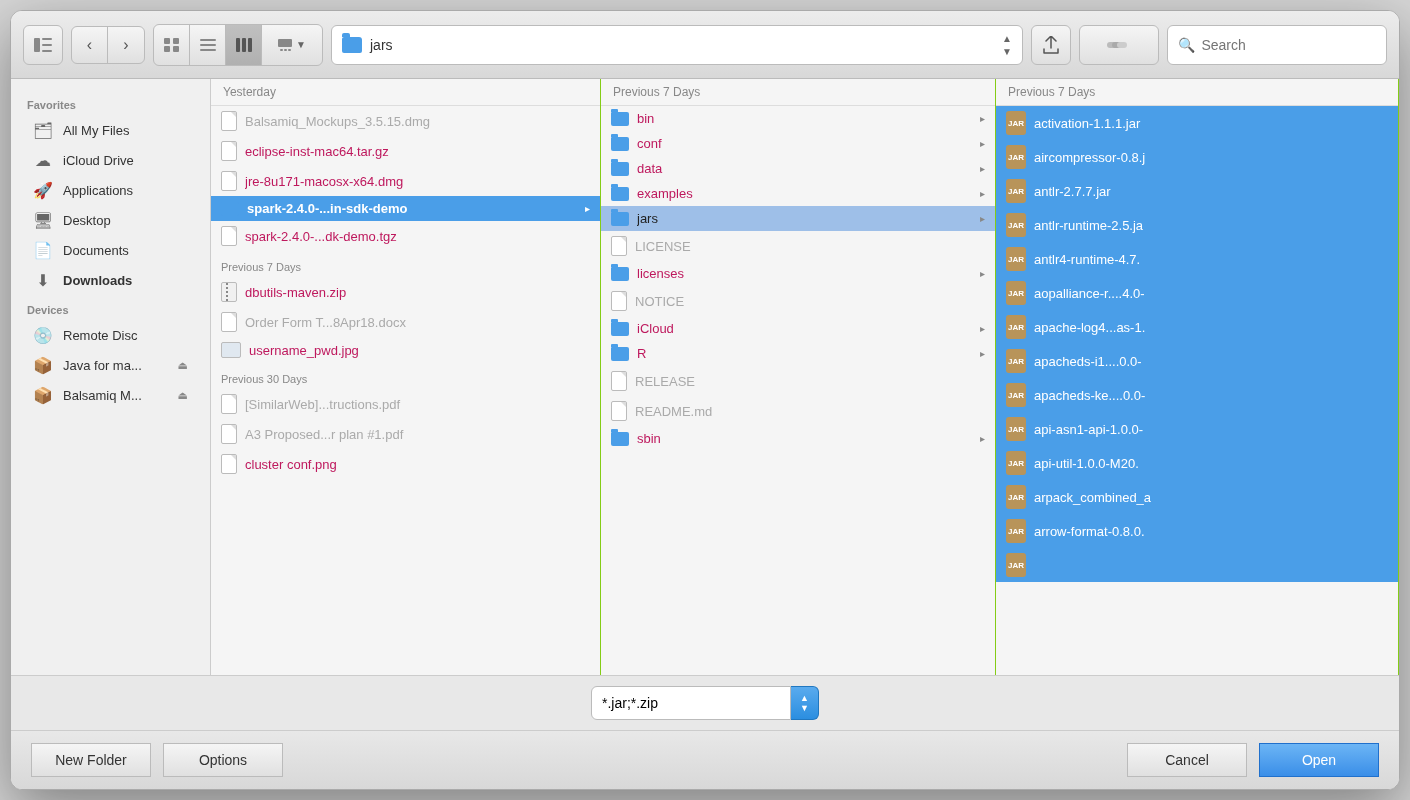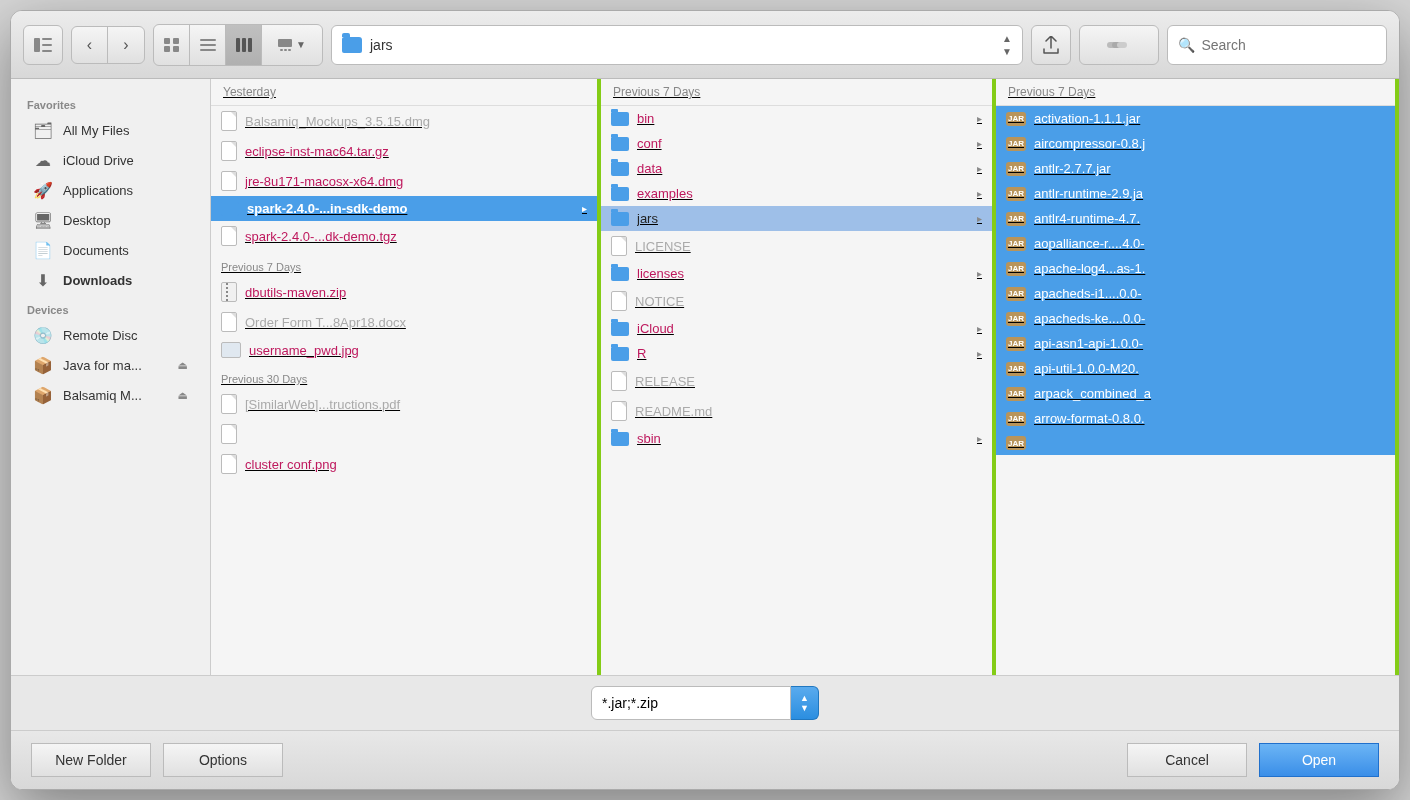--- a/index.html
+++ b/index.html
@@ -230,23 +230,22 @@
     .sidebar-item.bold .sidebar-item-label { font-weight: 600; }
     
     .panes {
       flex: 1;
       display: flex;
       overflow: hidden;
     }
     .pane {
       display: flex;
       flex-direction: column;
-      border-right: 4px solid #84cc16;
+      border-right: 1px solid #84cc16;
       flex-shrink: 0;
-      text-decoration: underline;
     }
     .pane-yesterday { width: 390px; }
     .pane-middle { width: 395px; }
     .pane-right { flex: 1; }
     .pane-header {
       font-size: 12px;
       color: #888;
       padding: 6px 12px;
       border-bottom: 1px solid #ddd;
       background: #f5f5f5;
@@ -318,21 +317,21 @@
       content: '';
       position: absolute;
       top: 0;
       right: 0;
       border-width: 0 5px 5px 0;
       border-style: solid;
       border-color: transparent #ddd transparent transparent;
     }
     .jar-icon {
       width: 20px;
-      height: 14px;
+      height: 24px;
       background: #c8a96e;
       border-radius: 3px;
       display: flex;
       align-items: center;
       justify-content: center;
       font-size: 8px;
       color: white;
       font-weight: bold;
       flex-shrink: 0;
     }
@@ -619,20 +618,21 @@
             <span class="file-name">username_pwd.jpg</span>
           </div>
 
           <div class="section-label">Previous 30 Days</div>
           <div class="file-item">
             <div class="file-doc-icon"></div>
             <span class="file-name gray">[SimilarWeb]...tructions.pdf</span>
           </div>
           <div class="file-item">
             <div class="file-doc-icon"></div>
+            <span class="file-name gray">A3 Proposed...r plan #1.pdf</span>
           </div>
           <div class="file-item">
             <div class="file-doc-icon"></div>
             <span class="file-name">cluster conf.png</span>
           </div>
         </div>
       </div>
 
       <div class="pane pane-middle">
         <div class="pane-header">Previous 7 Days</div>
@@ -712,21 +712,21 @@
           <div class="file-item selected">
             <div class="jar-icon" style="background:#b8945a;">JAR</div>
             <span class="file-name">aircompressor-0.8.j</span>
           </div>
           <div class="file-item selected">
             <div class="jar-icon" style="background:#b8945a;">JAR</div>
             <span class="file-name">antlr-2.7.7.jar</span>
           </div>
           <div class="file-item selected">
             <div class="jar-icon" style="background:#b8945a;">JAR</div>
-            <span class="file-name">antlr-runtime-2.9.ja</span>
+            <span class="file-name">antlr-runtime-2.5.ja</span>
           </div>
           <div class="file-item selected">
             <div class="jar-icon" style="background:#b8945a;">JAR</div>
             <span class="file-name">antlr4-runtime-4.7.</span>
           </div>
           <div class="file-item selected">
             <div class="jar-icon" style="background:#b8945a;">JAR</div>
             <span class="file-name">aopalliance-r....4.0-</span>
           </div>
           <div class="file-item selected">

